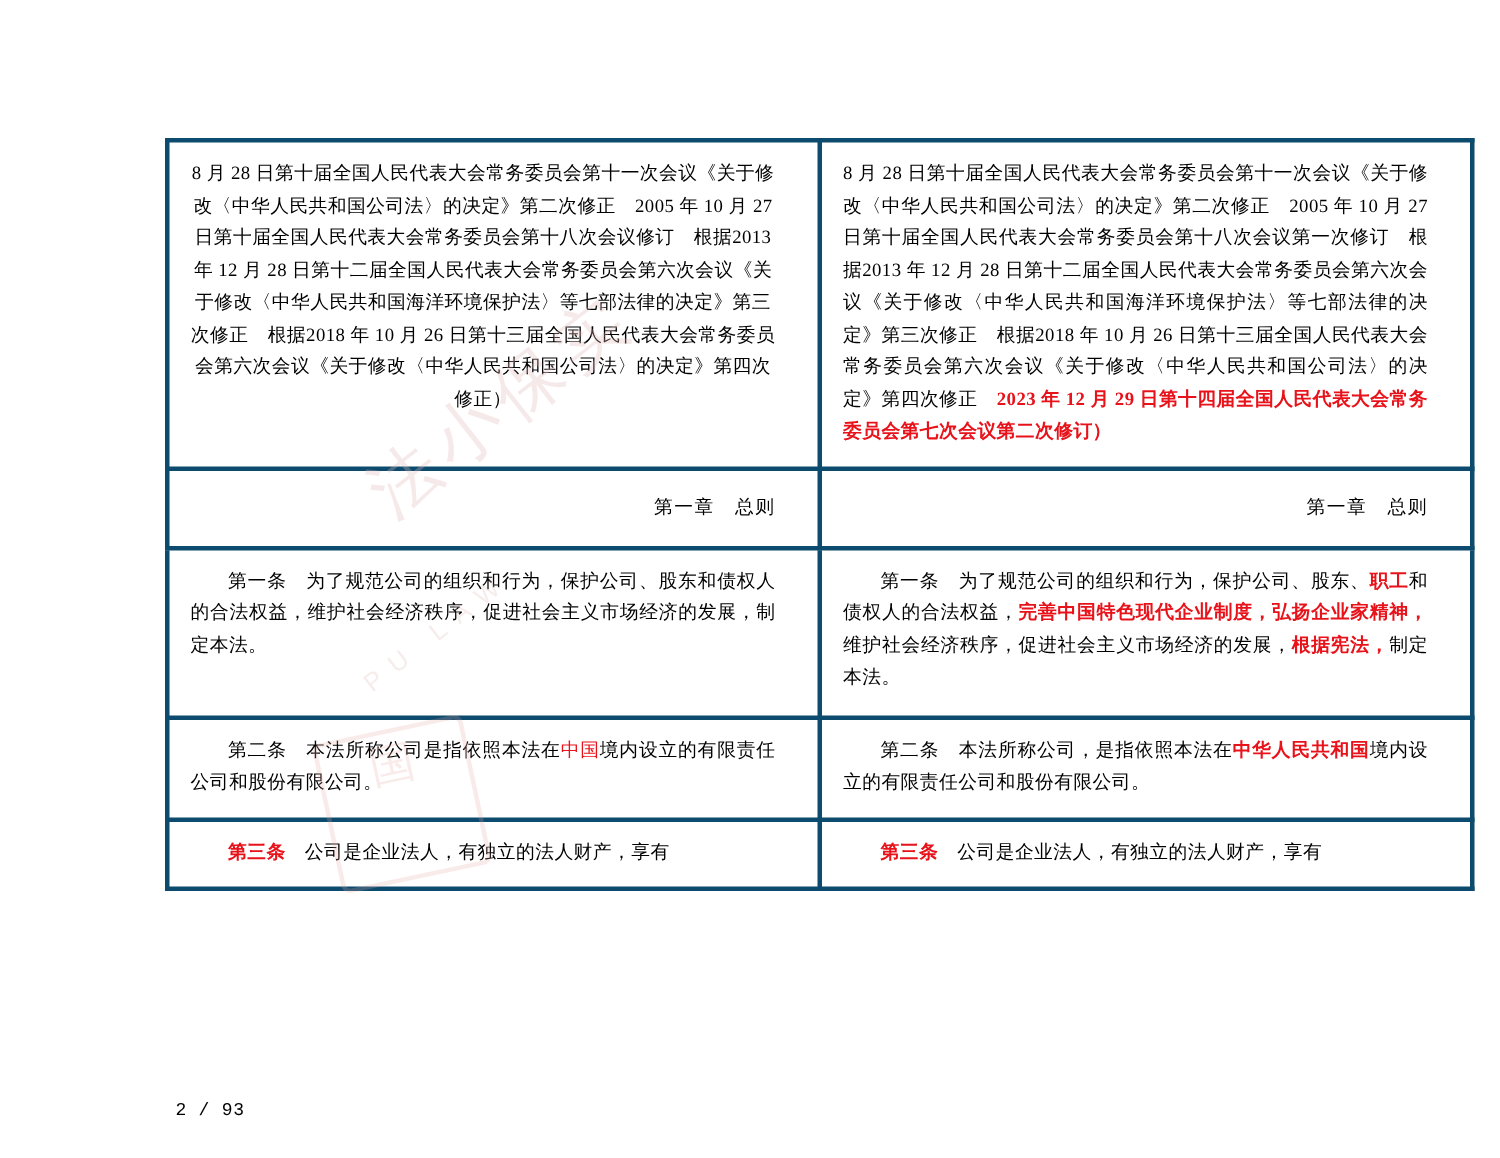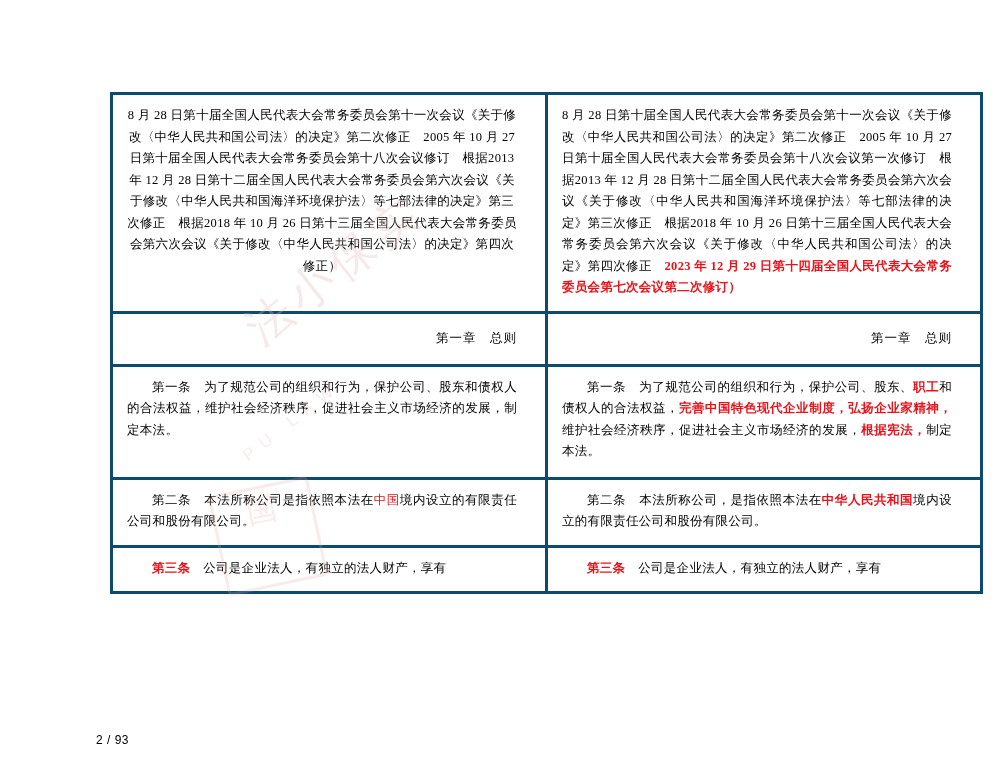--- a/index.html
+++ b/index.html
@@ -119,24 +119,24 @@
     color: #e8131a;
   }
   .bold {
     font-weight: bold;
   }
   .rowtall td {
     height: 88px;
   }
   .footer {
     position: absolute;
-    left: 96px;
+    left: 117px;
     top: 733px;
     font-size: 12px;
-    font-family: Liberation Sans, sans-serif;
+    font-family: Liberation Mono, monospace;
     color: #000000;
     letter-spacing: 0.5px;
   }
 </style>
 </head>
 <body>
 
 <div class="page">
 
   <div class="watermark">

